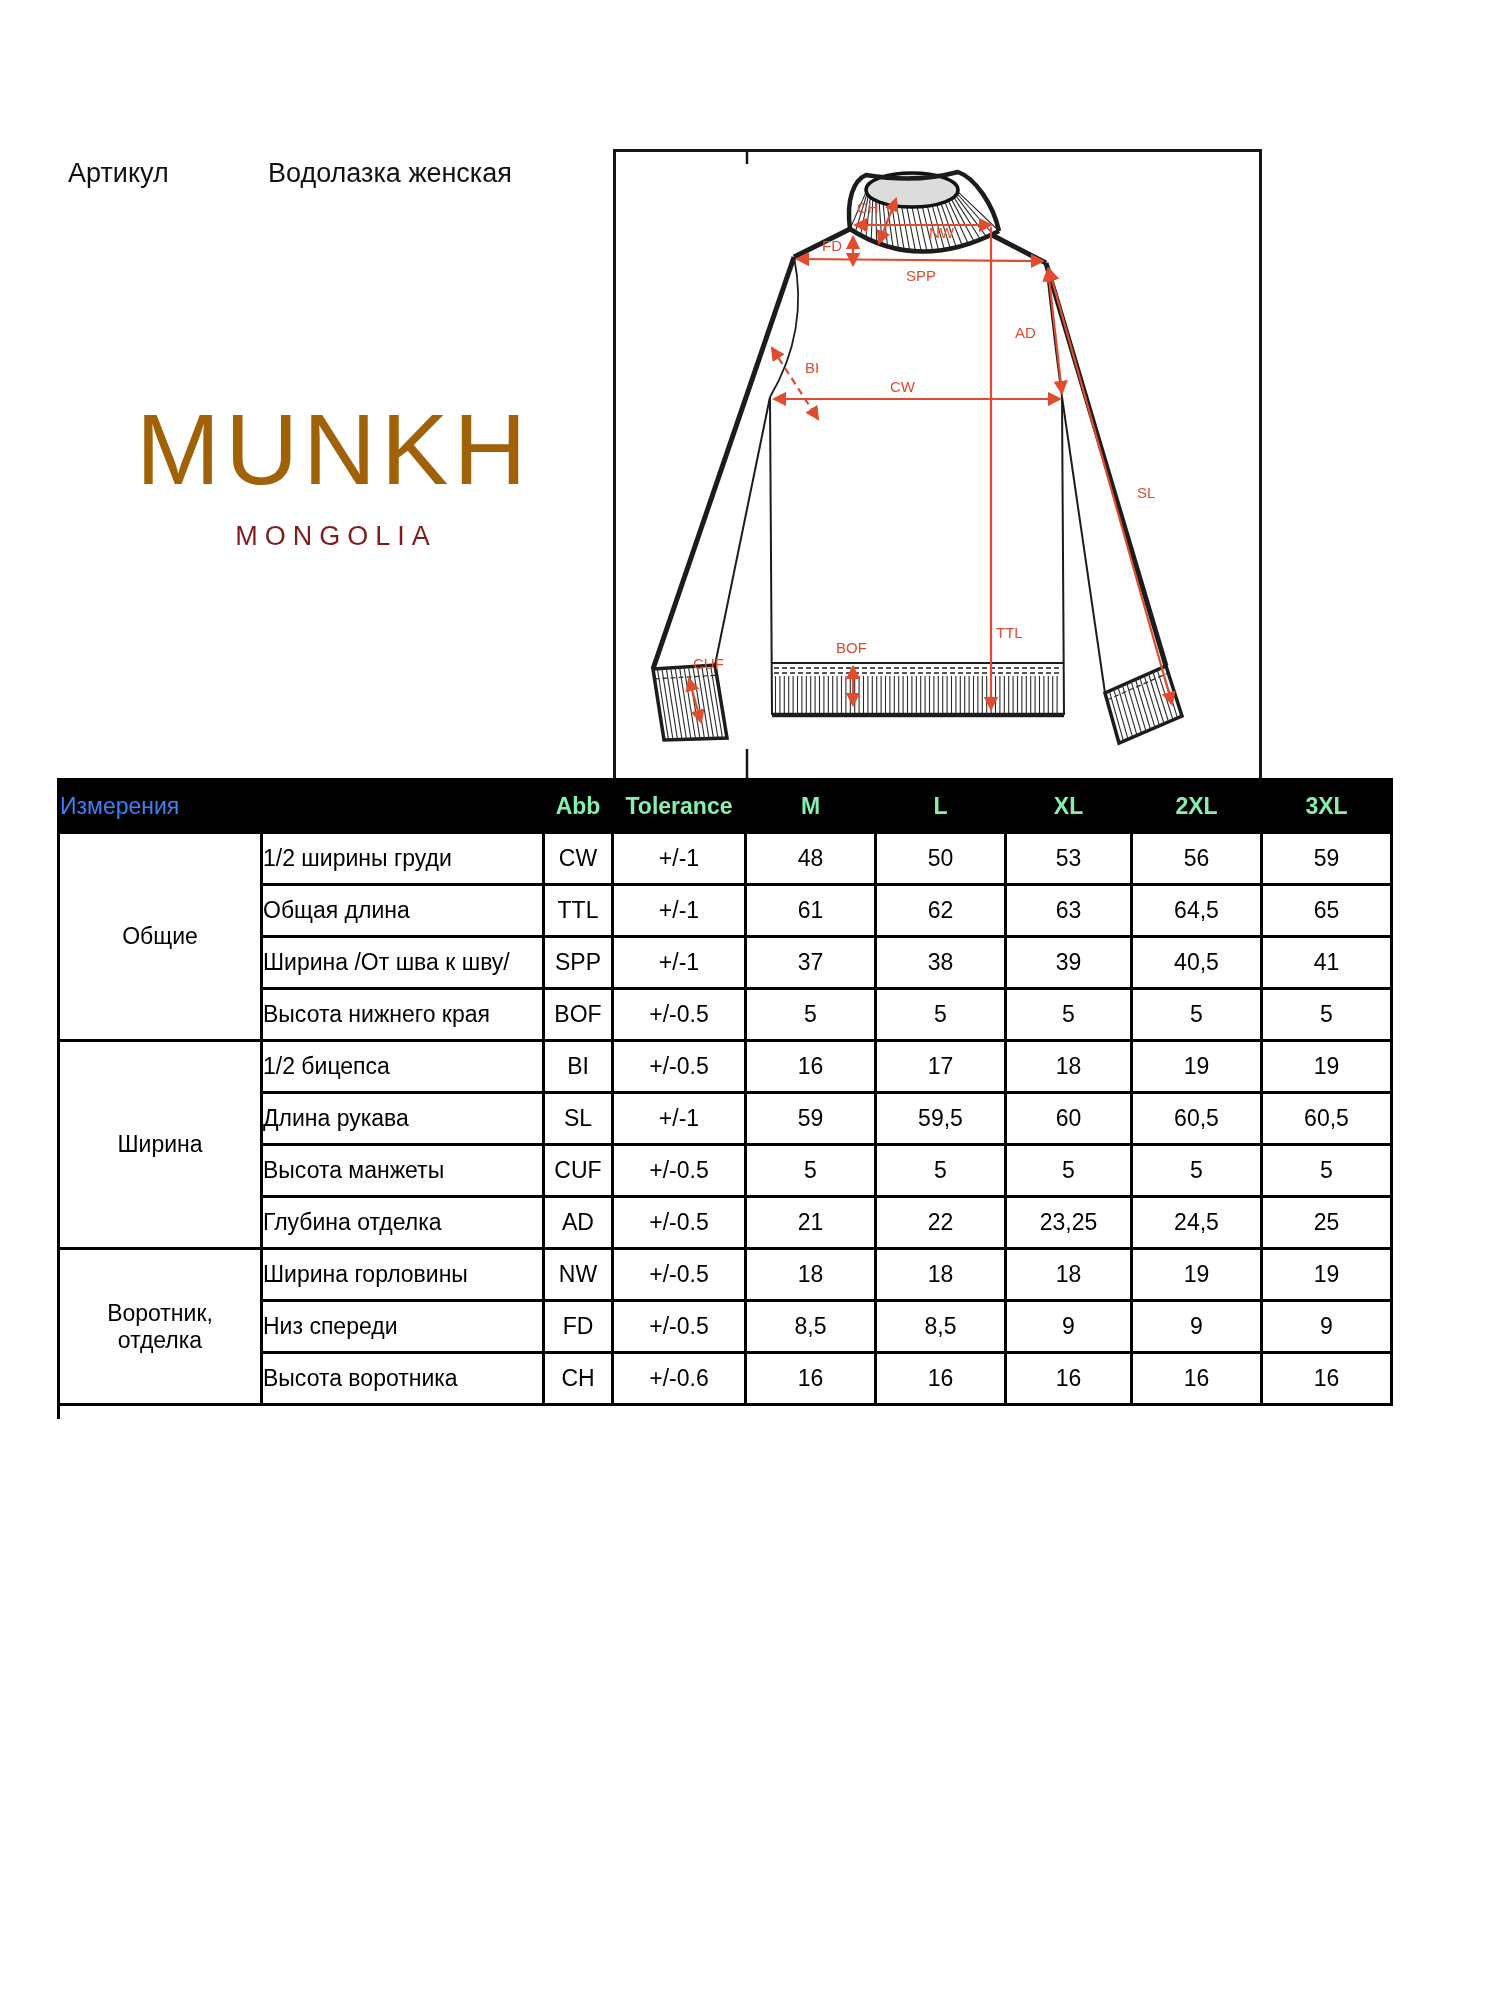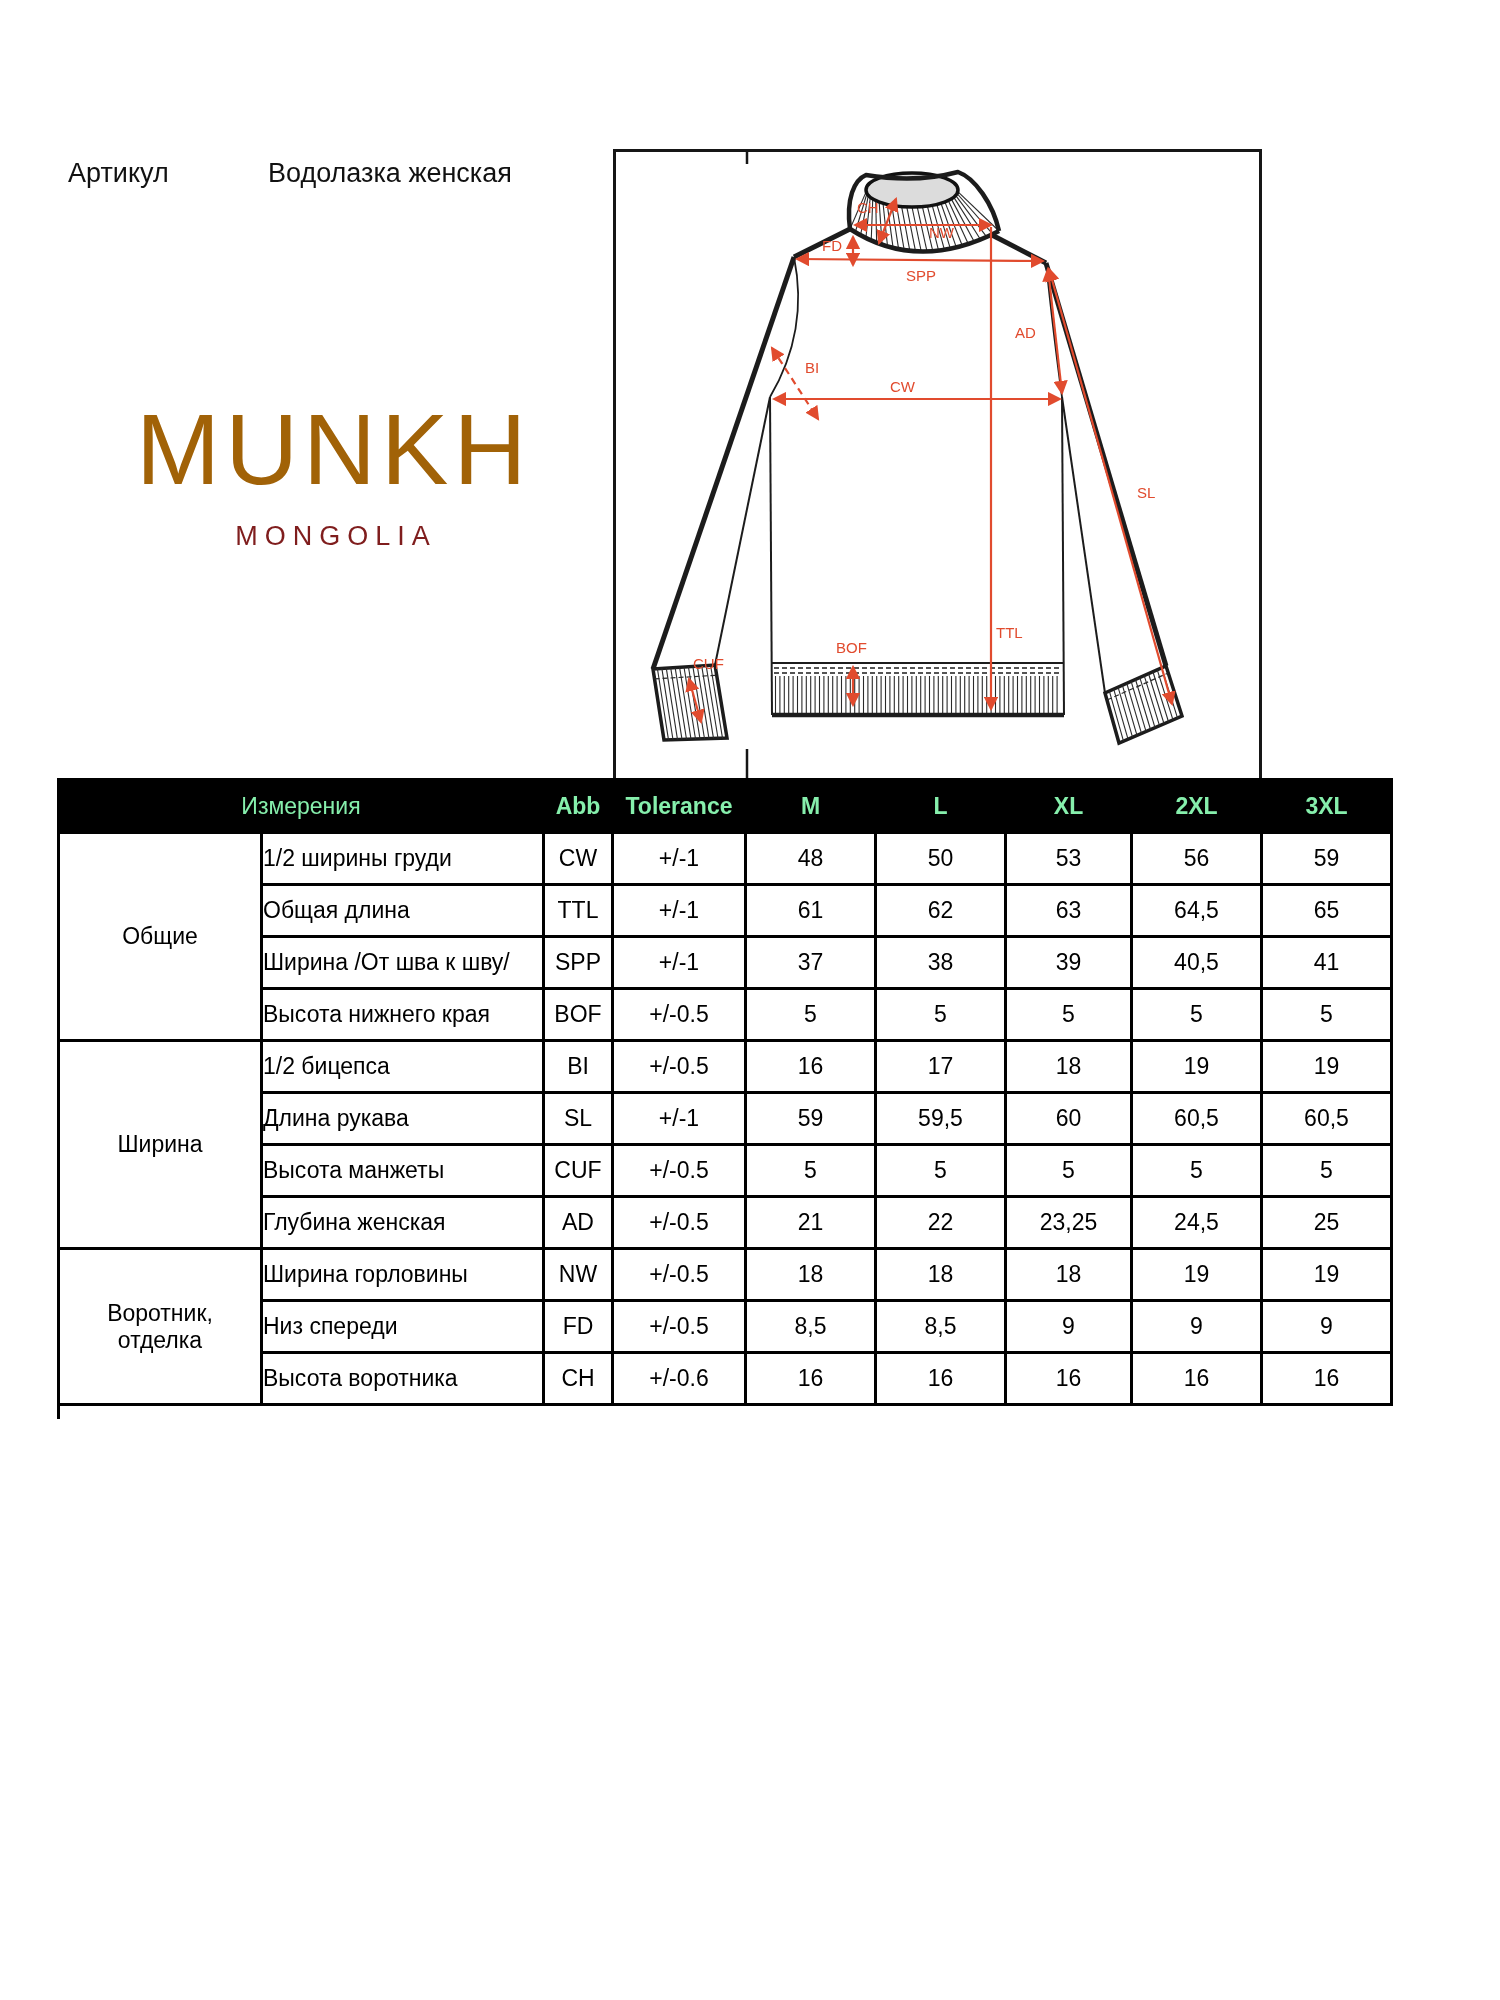--- a/index.html
+++ b/index.html
@@ -18,21 +18,21 @@
 
   
   .diagram{position:absolute;left:613px;top:149px;width:649px;height:635px;}
 
   
   table.spec{position:absolute;left:57px;top:778px;border-collapse:collapse;table-layout:fixed;
              font-size:23px;color:#000;}
   table.spec th,table.spec td{border:3px solid #000;padding:0;vertical-align:middle;}
   table.spec thead tr{height:53px;}
   table.spec tbody tr{height:52px;}
-  th.h-meas{background:#000;color:#86efac;text-align:center;padding-left:37px;font-weight:normal;}
+  th.h-meas{background:#000;color:#3b82f6;text-align:left;padding-left:37px;font-weight:normal;}
   th.h-col{background:#000;color:#86efac;text-align:center;font-weight:bold;}
   td.c-group{text-align:center;white-space:pre-line;}
   td.c-name{text-align:left;padding-left:9px;}
   td.c-abb,td.c-tol,td.c-val{text-align:center;}
   .table-overhang{position:absolute;left:57px;top:1404px;width:3px;height:15px;background:#000;}
 </style>
 </head>
 <body>
 
 <div class="page">
@@ -331,21 +331,21 @@
         <td class="c-name">Высота манжеты</td>
         <td class="c-abb">CUF</td>
         <td class="c-tol">+/-0.5</td>
         <td class="c-val">5</td>
         <td class="c-val">5</td>
         <td class="c-val">5</td>
         <td class="c-val">5</td>
         <td class="c-val">5</td>
       </tr>
       <tr>
-        <td class="c-name">Глубина женская</td>
+        <td class="c-name">Глубина отделка</td>
         <td class="c-abb">AD</td>
         <td class="c-tol">+/-0.5</td>
         <td class="c-val">21</td>
         <td class="c-val">22</td>
         <td class="c-val">23,25</td>
         <td class="c-val">24,5</td>
         <td class="c-val">25</td>
       </tr>
       <tr>
         <td class="c-group" rowspan="3">Воротник,

